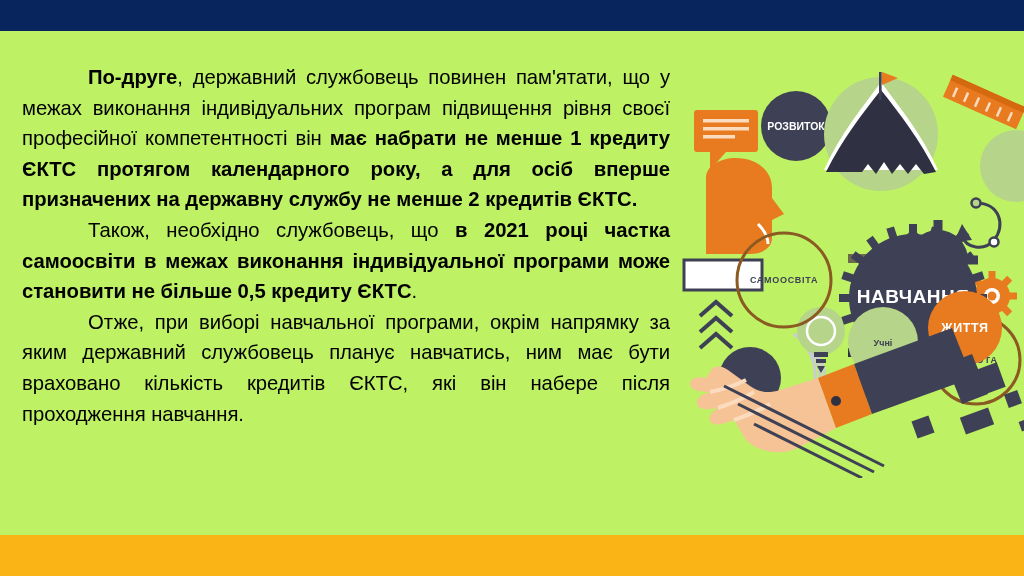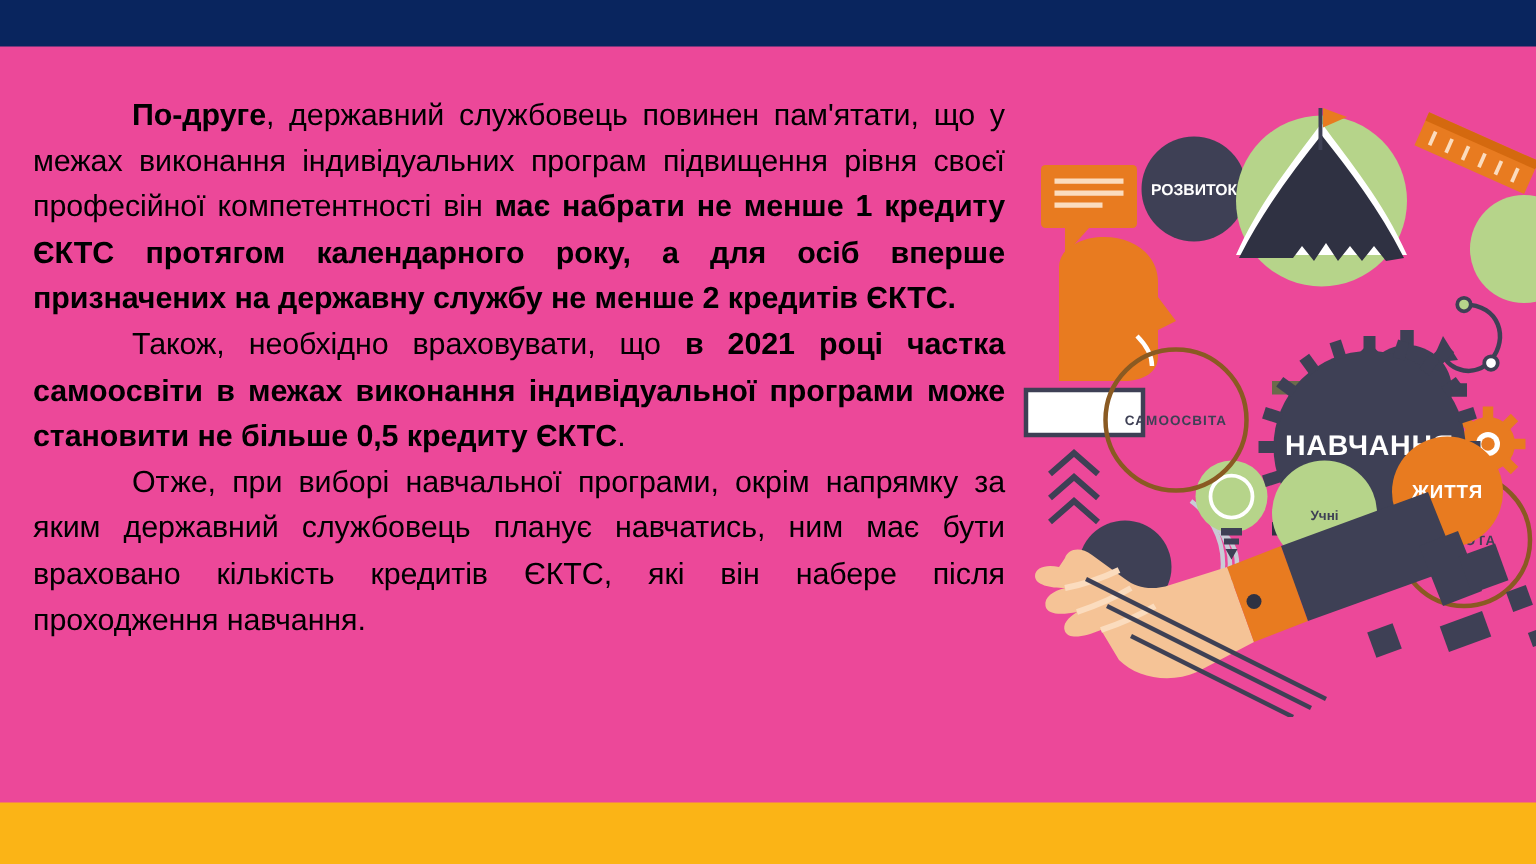--- a/index.html
+++ b/index.html
@@ -62,27 +62,27 @@
   .lbl {
     font-family: "Liberation Sans", sans-serif;
     font-weight: bold;
     text-anchor: middle;
     dominant-baseline: middle;
   }
 </style>
 </head>
 <body>
 
-<div class="slide" style="background: #ec4899;">
+<div class="slide" style="background: #bef264;">
 
   <div class="top-bar" style="background: rgb(9, 37, 94);"></div>
 
   <div class="text-block">
     <p class="para"><b>По-друге</b><span>, державний службовець повинен пам'ятати, що у межах виконання індивідуальних програм підвищення рівня своєї професійної компетентності він </span><b>має набрати не менше 1 кредиту ЄКТС протягом календарного року, а для осіб вперше призначених на державну службу не менше 2 кредитів ЄКТС.</b></p>
-    <p class="para"><span>Також, необхідно враховувати, що </span><b>в 2021 році частка самоосвіти в межах виконання індивідуальної програми може становити не більше 0,5 кредиту ЄКТС</b><span>.</span></p>
+    <p class="para"><span>Також, необхідно службовець, що </span><b>в 2021 році частка самоосвіти в межах виконання індивідуальної програми може становити не більше 0,5 кредиту ЄКТС</b><span>.</span></p>
     <p class="para"><span>Отже, при виборі навчальної програми, окрім напрямку за яким державний службовець планує навчатись, ним має бути враховано кількість кредитів ЄКТС, які він набере після проходження навчання.</span></p>
   </div>
 
   <div class="illustration">
     <svg viewBox="0 0 376 430" xmlns="http://www.w3.org/2000/svg">
 
       <g>
         <rect x="18" y="62" width="64" height="42" rx="3" fill="#E87B20"></rect>
         <polygon points="34,104 34,122 50,104" fill="#E87B20"></polygon>
         <rect x="27" y="71" width="46" height="3.5" fill="#FBDCBE"></rect>

